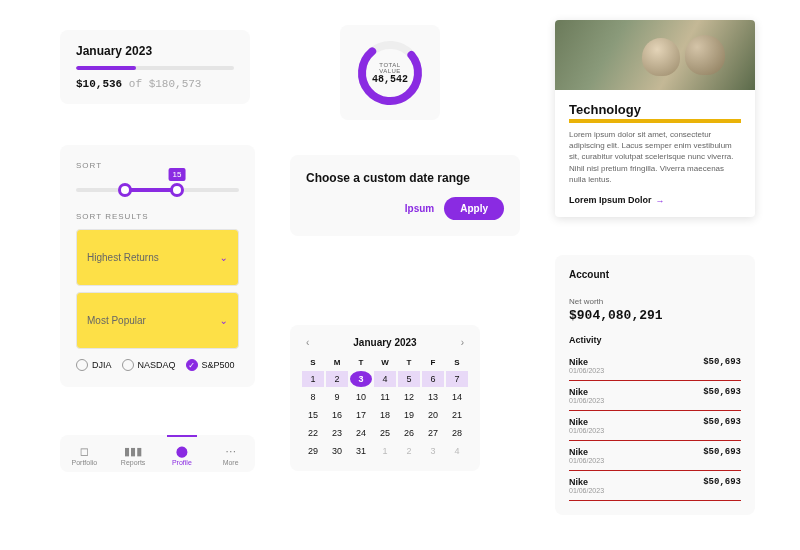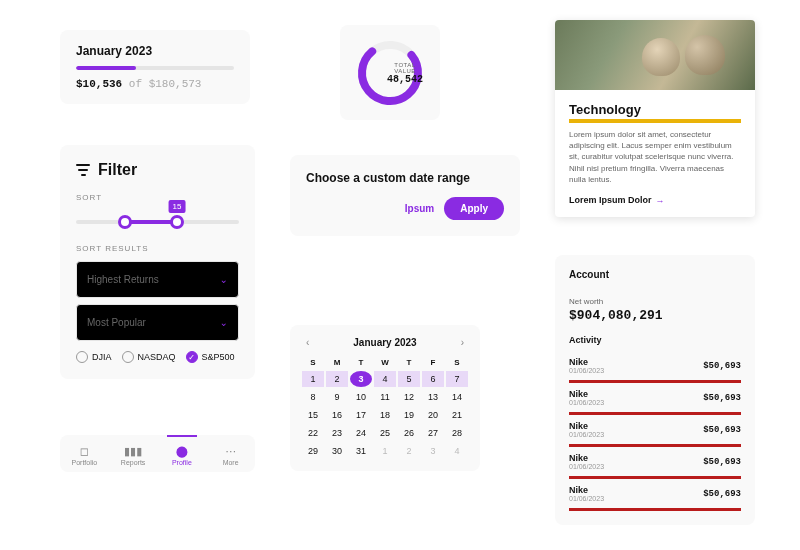--- a/index.html
+++ b/index.html
@@ -13,37 +13,37 @@
 .progress-fill { height: 100%; background: #8a2be2; border-radius: 2px; }
 .progress-values { font-size: 11px; }
 .progress-values .cur { font-weight: 700; }
 .progress-values .of { color: #aaa; font-family: inherit; }
 .progress-values .tot { color: #aaa; }
 
 
 .donut-card { position: absolute; left: 340px; top: 25px; width: 100px; height: 95px; background: #f9f9f9; border-radius: 8px; display: flex; align-items: center; justify-content: center; }
 .donut { position: relative; width: 70px; height: 70px; }
 .donut svg { transform: rotate(-40deg); }
-.donut-center { position: absolute; top: 50%; left: 50%; transform: translate(-50%,-50%); text-align: center; margin-left: 15px; }
+.donut-center { position: absolute; top: 50%; left: 50%; transform: translate(-50%,-50%); text-align: center; }
 .donut-center .lbl { font-size: 6px; letter-spacing: 0.5px; color: #666; }
 .donut-center .val { font-size: 10px; font-weight: 600; }
 
 
 .filter-card { position: absolute; left: 60px; top: 145px; width: 195px; background: #f9f9f9; border-radius: 8px; padding: 16px; }
 .filter-header { display: flex; align-items: center; gap: 8px; margin-bottom: 14px; }
 .filter-icon { width: 14px; height: 12px; display: flex; flex-direction: column; justify-content: space-between; }
 .filter-icon span { display: block; height: 2px; background: #111; border-radius: 1px; }
 .filter-icon span:nth-child(1){ width: 14px; } .filter-icon span:nth-child(2){ width: 10px; margin: 0 auto; } .filter-icon span:nth-child(3){ width: 5px; margin: 0 auto; }
 .filter-title { font-size: 16px; font-weight: 700; }
 .section-label { font-size: 8px; letter-spacing: 1px; color: #888; margin-bottom: 8px; }
 .range-track { position: relative; height: 4px; background: #e5e5e5; border-radius: 2px; margin: 18px 0 20px; }
 .range-fill { position: absolute; height: 100%; background: #8a2be2; border-radius: 2px; }
 .range-handle { position: absolute; top: 50%; width: 14px; height: 14px; background: #fff; border: 3px solid #8a2be2; border-radius: 50%; transform: translate(-50%,-50%); }
 .range-tooltip { position: absolute; top: -20px; transform: translateX(-50%); background: #8a2be2; color: #fff; font-size: 8px; padding: 2px 4px; border-radius: 2px; }
-.select-row { display: flex; align-items: center; justify-content: space-between; border: 1px solid #e5e5e5; background: #000000; border-radius: 4px; padding: 12px 10px; margin-bottom: 6px; font-size: 10px; color: #666; cursor: pointer; }
+.select-row { display: flex; align-items: center; justify-content: space-between; border: 1px solid #e5e5e5; background: #fde047; border-radius: 4px; padding: 22px 10px; margin-bottom: 6px; font-size: 10px; color: #666; cursor: pointer; }
 .chev { color: #8a2be2; font-size: 10px; }
 .radio-row { display: flex; gap: 10px; margin-top: 10px; }
 .radio { display: flex; align-items: center; gap: 4px; font-size: 9px; cursor: pointer; }
 .radio-circ { width: 12px; height: 12px; border: 1.5px solid #999; border-radius: 50%; display: flex; align-items: center; justify-content: center; }
 .radio-circ.sel { background: #8a2be2; border-color: #8a2be2; }
 .radio-circ.sel::after { content: "✓"; color: #fff; font-size: 8px; }
 
 
 .dr-card { position: absolute; left: 290px; top: 155px; width: 230px; background: #f9f9f9; border-radius: 8px; padding: 16px; }
 .dr-title { font-size: 12px; font-weight: 700; margin-bottom: 12px; }
@@ -85,21 +85,21 @@
 .tech-desc { font-size: 8px; color: #666; line-height: 1.4; margin-bottom: 10px; }
 .tech-link { font-size: 9px; font-weight: 700; display: flex; align-items: center; gap: 4px; cursor: pointer; }
 .tech-link .arr { color: #8a2be2; }
 
 
 .acct-card { position: absolute; left: 555px; top: 255px; width: 200px; background: #f9f9f9; border-radius: 8px; padding: 14px; }
 .acct-heading { font-size: 10px; font-weight: 700; margin-bottom: 17px; }
 .acct-sub { font-size: 8px; color: #666; margin-bottom: 2px; }
 .acct-val { font-size: 13px; font-weight: 700; margin-bottom: 12px; }
 .act-heading { font-size: 9px; font-weight: 700; margin-bottom: 6px; }
-.act-row { display: flex; justify-content: space-between; align-items: center; border-bottom: 3px solid #b91c1c; padding: 6px 0; }
+.act-row { display: flex; justify-content: space-between; align-items: flex-start; border-bottom: 1px solid #b91c1c; padding: 6px 0; }
 .act-name { font-size: 9px; font-weight: 700; }
 .act-date { font-size: 7px; color: #999; }
 .act-amt { font-size: 9px; font-weight: 700; }
 </style>
 </head>
 <body>
 
 <div class="progress-card">
   <div class="progress-title">January 2023</div>
   <div class="progress-bar">
@@ -117,28 +117,20 @@
       <circle id="donut-arc" cx="35" cy="35" r="28" fill="none" stroke="#8a2be2" stroke-width="8" stroke-linecap="round" stroke-dasharray="176" stroke-dashoffset="44"></circle>
     </svg>
     <div class="donut-center">
       <div class="lbl">TOTAL VALUE</div>
       <div class="val mono">48,542</div>
     </div>
   </div>
 </div>
 
 <div class="filter-card">
-  <div class="filter-header">
-    <div class="filter-icon">
-        <span></span>
-        <span></span>
-        <span></span>
-      </div>
-    <div class="filter-title">Filter</div>
-  </div>
   <div class="section-label">SORT</div>
   <div class="range-track">
     <div class="range-fill" id="range-fill" style="left: 30%; width: 32%;"></div>
     <div class="range-handle" id="range-h1" style="left: 30%;"></div>
     <div class="range-handle" id="range-h2" style="left: 62%;"></div>
     <div class="range-tooltip" id="range-tt" style="left: 62%;">15</div>
   </div>
   <div class="section-label">SORT RESULTS</div>
   <div id="selects">
       <div class="select-row">

